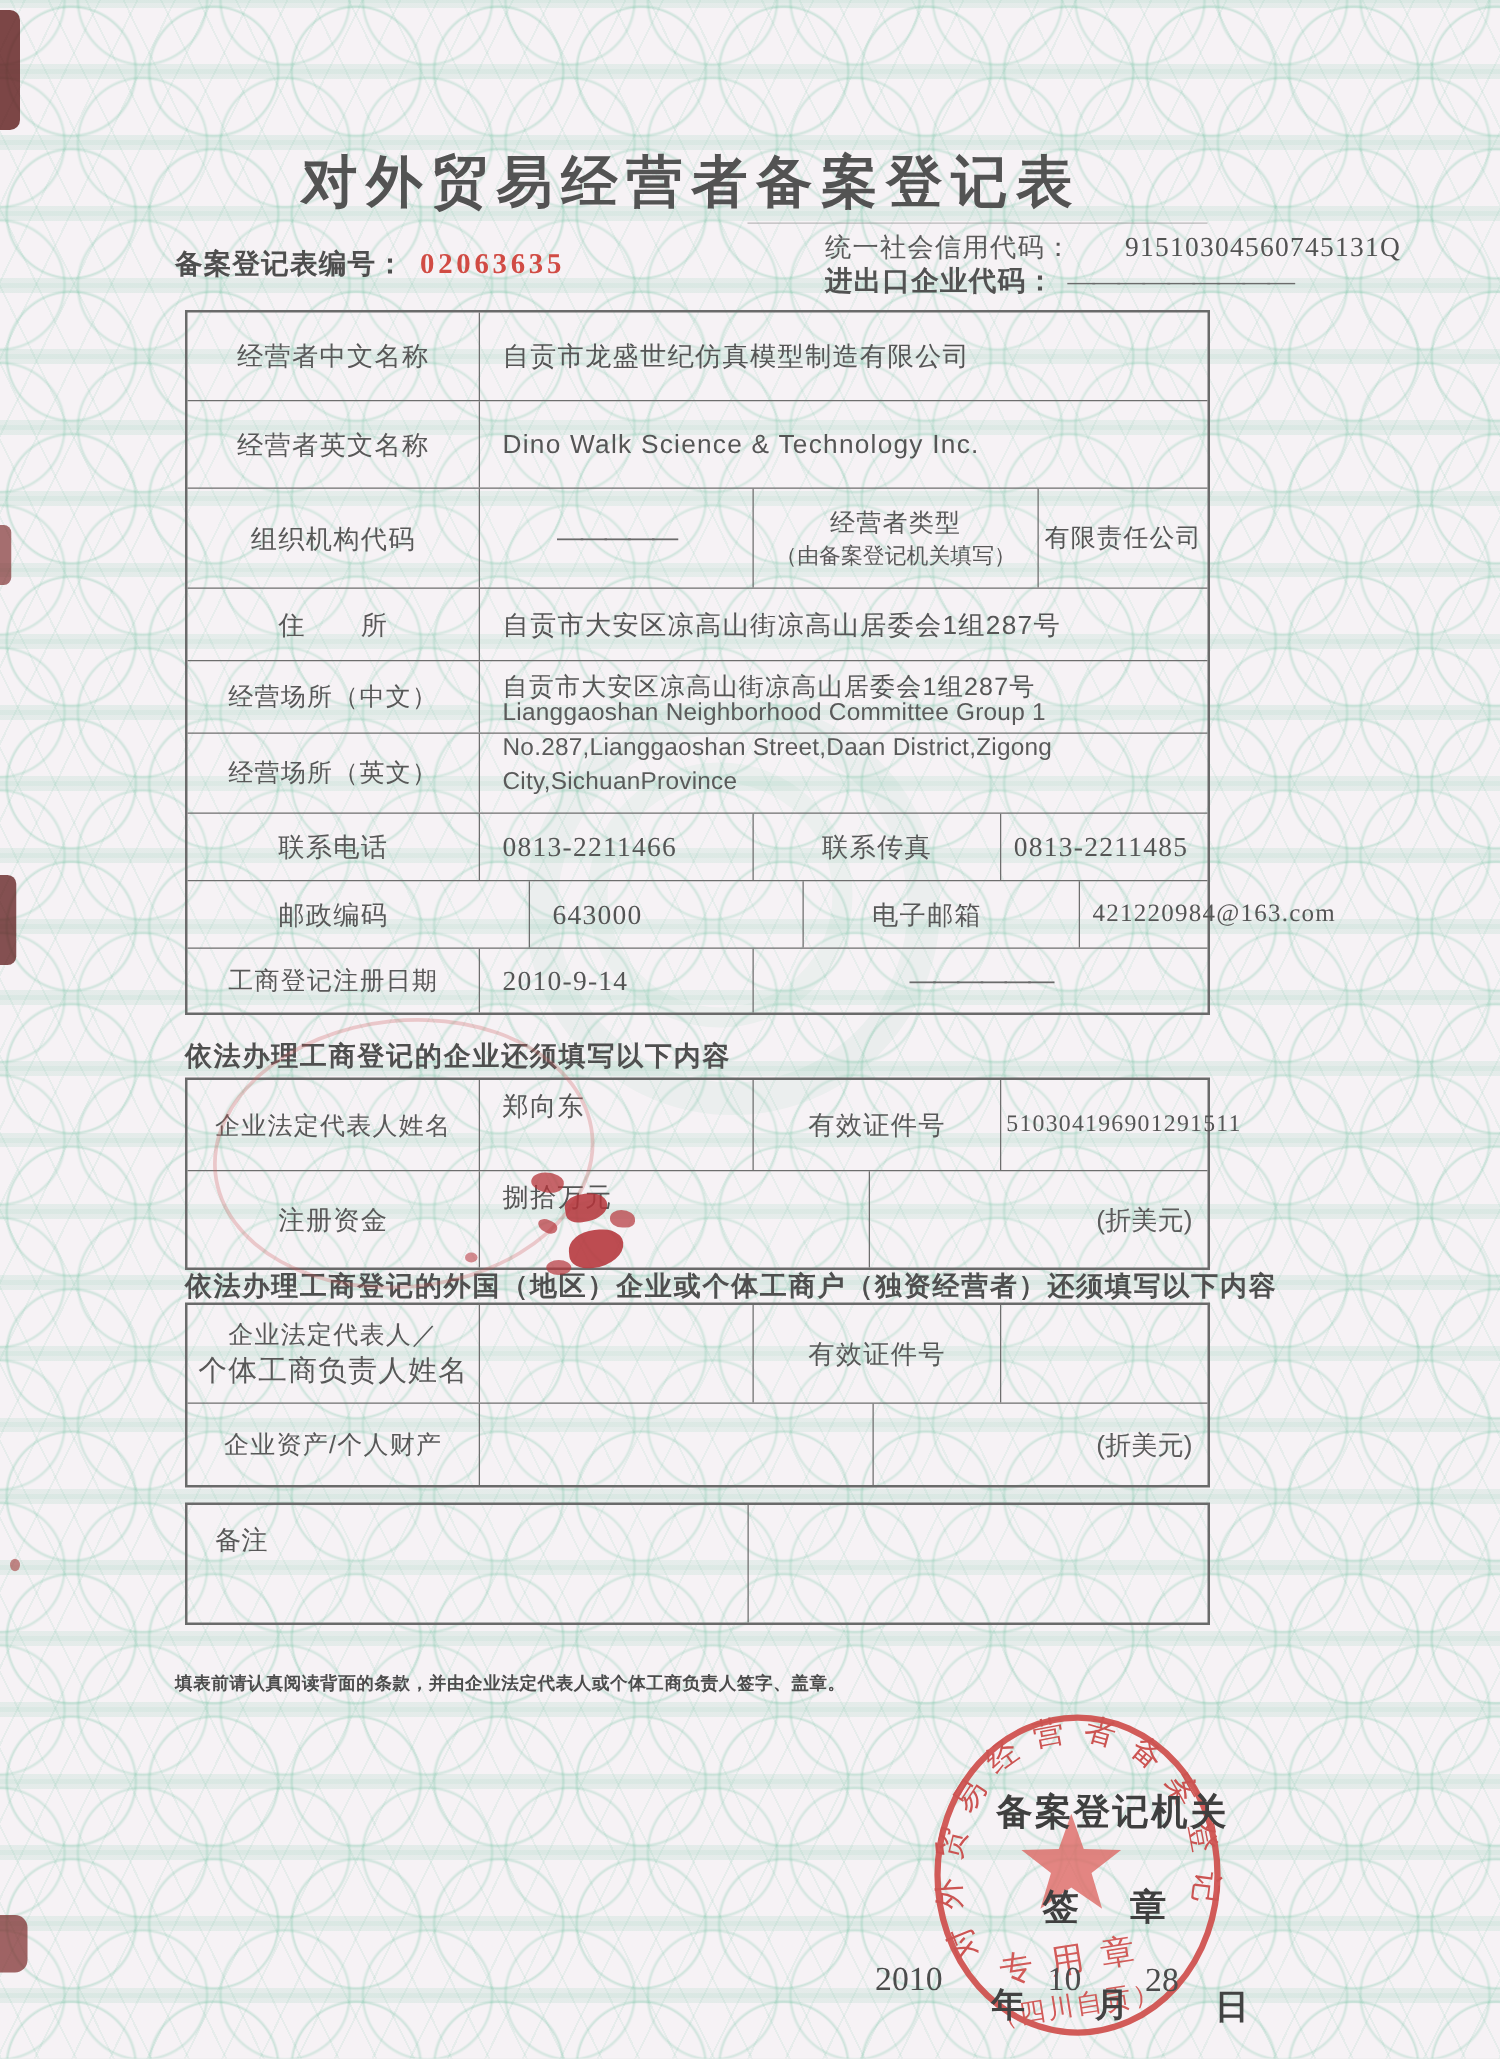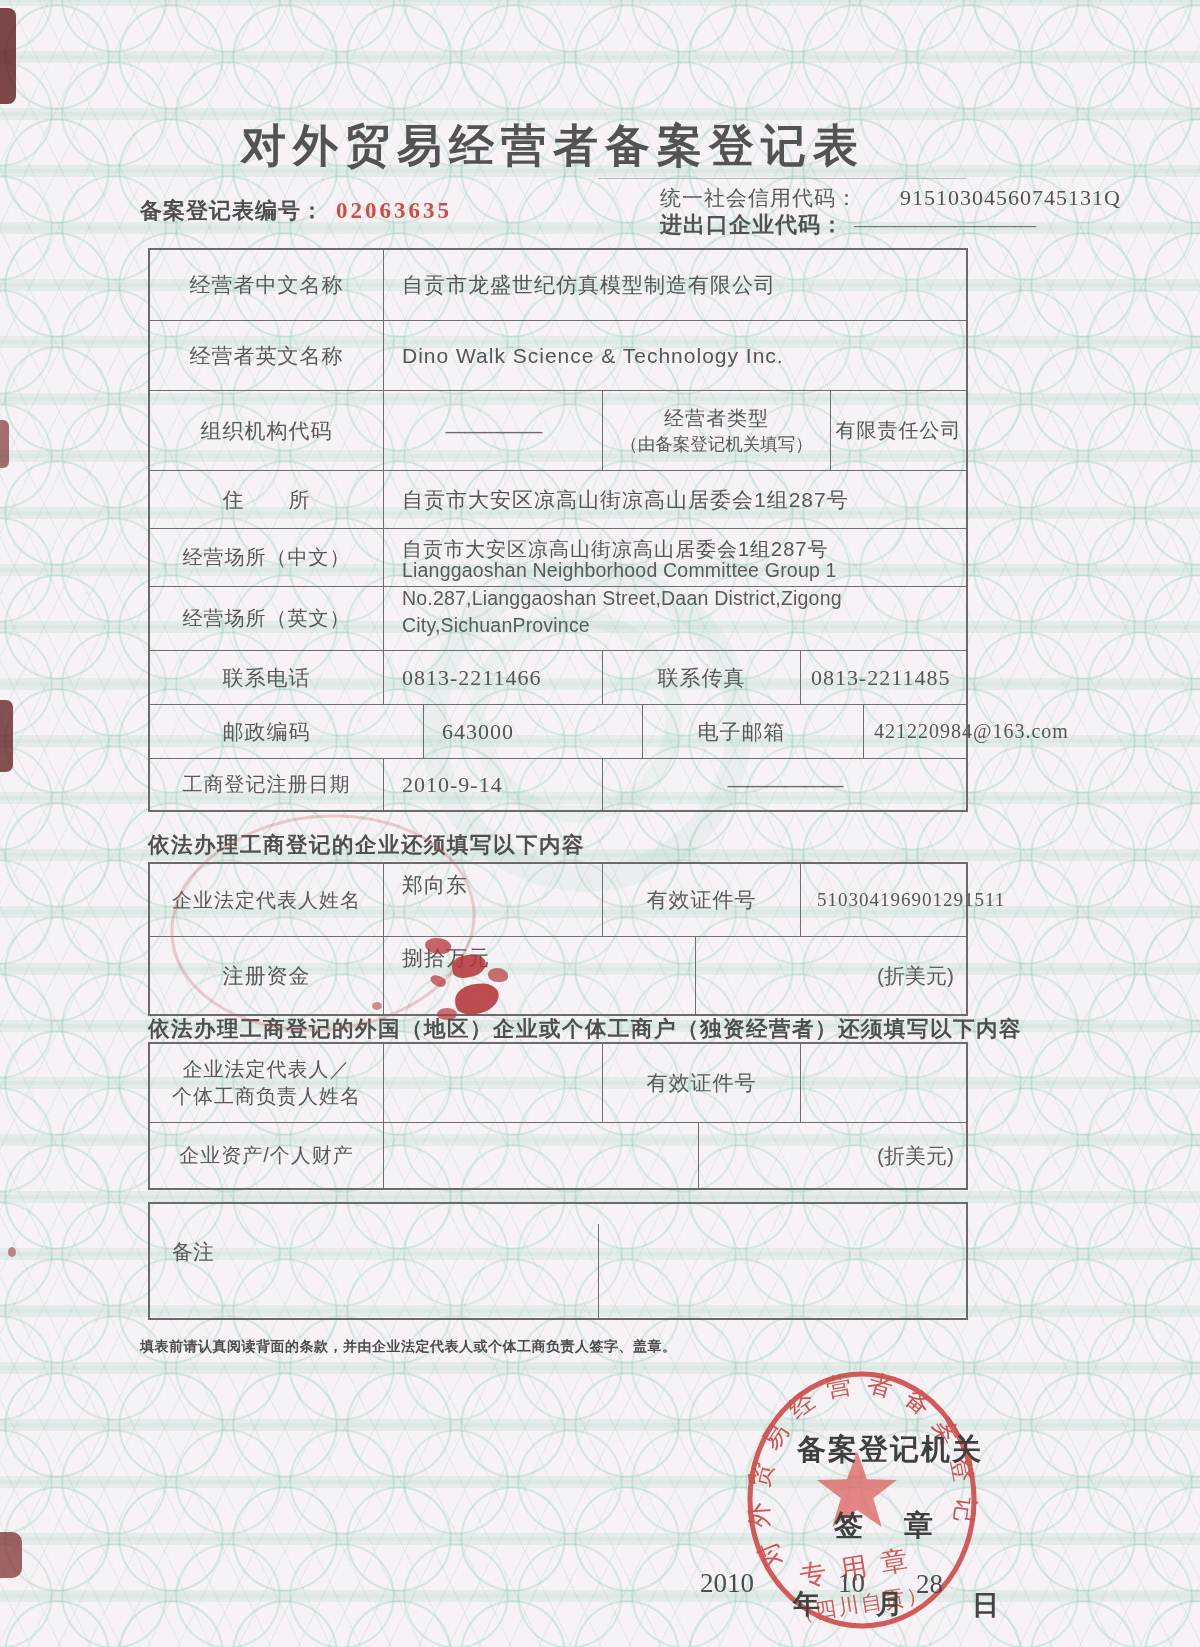--- a/index.html
+++ b/index.html
@@ -134,49 +134,49 @@
       <div class="tc val dash" style="flex:1;">——————</div>
     </div>
   </div>
 
   <div class="abs section-heading" style="top:830px;">依法办理工商登记的企业还须填写以下内容</div>
   <div class="abs tbl" style="top:862px;">
     <div class="trow" style="height:72px;">
       <div class="tc lbl" style="flex:0 0 233px;font-size:20px;">企业法定代表人姓名</div>
       <div class="tc val topleft" style="flex:0 0 219px;">郑向东</div>
       <div class="tc lbl" style="flex:0 0 198px;">有效证件号</div>
-      <div class="tc val num" style="flex:1;padding-left:16px;font-size:19px;">510304196901291511</div>
+      <div class="tc val num" style="flex:1;padding-left:4px;font-size:19px;">510304196901291511</div>
     </div>
     <div class="trow" style="height:78px;">
       <div class="tc lbl" style="flex:0 0 233px;">注册资金</div>
       <div class="tc val topleft" style="flex:0 0 312px;">捌拾万元</div>
       <div class="tc usd" style="flex:1;">(折美元)</div>
     </div>
   </div>
 
   <div class="abs section-heading" style="top:1014px;">依法办理工商登记的外国（地区）企业或个体工商户（独资经营者）还须填写以下内容</div>
   <div class="abs tbl" style="top:1042px;">
     <div class="trow" style="height:78px;">
       <div class="tc lbl2" style="flex:0 0 233px;">
         <span class="l1" style="font-size:20px;">企业法定代表人／</span>
-        <span class="l1" style="font-size:20px;text-align:center;">个体工商负责人姓名</span>
+        <span class="l1" style="font-size:23px;text-align:center;">个体工商负责人姓名</span>
       </div>
       <div class="tc val" style="flex:0 0 219px;"></div>
       <div class="tc lbl" style="flex:0 0 198px;">有效证件号</div>
       <div class="tc val" style="flex:1;"></div>
     </div>
     <div class="trow" style="height:66px;">
       <div class="tc lbl" style="flex:0 0 233px;font-size:20px;">企业资产/个人财产</div>
       <div class="tc val" style="flex:0 0 315px;"></div>
       <div class="tc usd" style="flex:1;">(折美元)</div>
     </div>
   </div>
 
   <div class="abs tbl" style="top:1202px;">
-    <div class="trow" style="height:94px;margin-top:20px;">
+    <div class="trow" style="height:94px;">
       <div class="tc remarks-lbl" style="flex:0 0 448px;font-size:21px;color:#585858;">备注</div>
       <div class="tc val" style="flex:1;"></div>
     </div>
   </div>
 
   <div class="abs footer-note">填表前请认真阅读背面的条款，并由企业法定代表人或个体工商负责人签字、盖章。</div>
 
   <svg class="abs stamp-svg" width="240" height="270" viewBox="0 0 240 270">
     <defs>
       <path id="ringArc" d="M 42.2 194 A 95 108 0 1 1 197.8 194" fill="none"></path>

